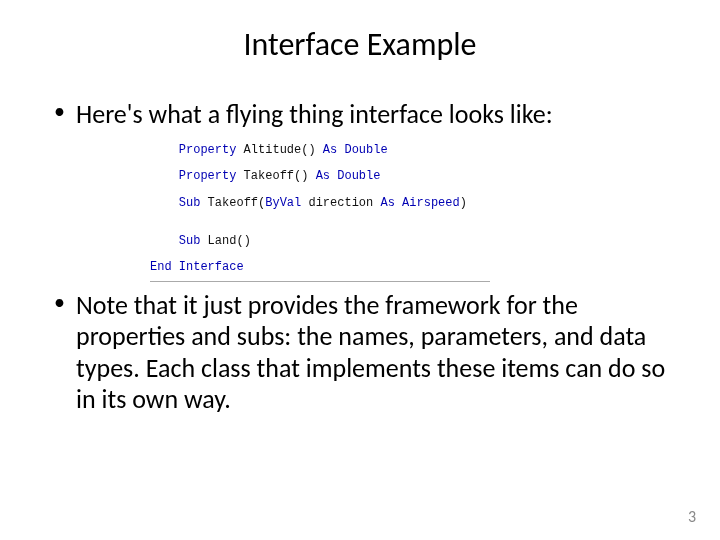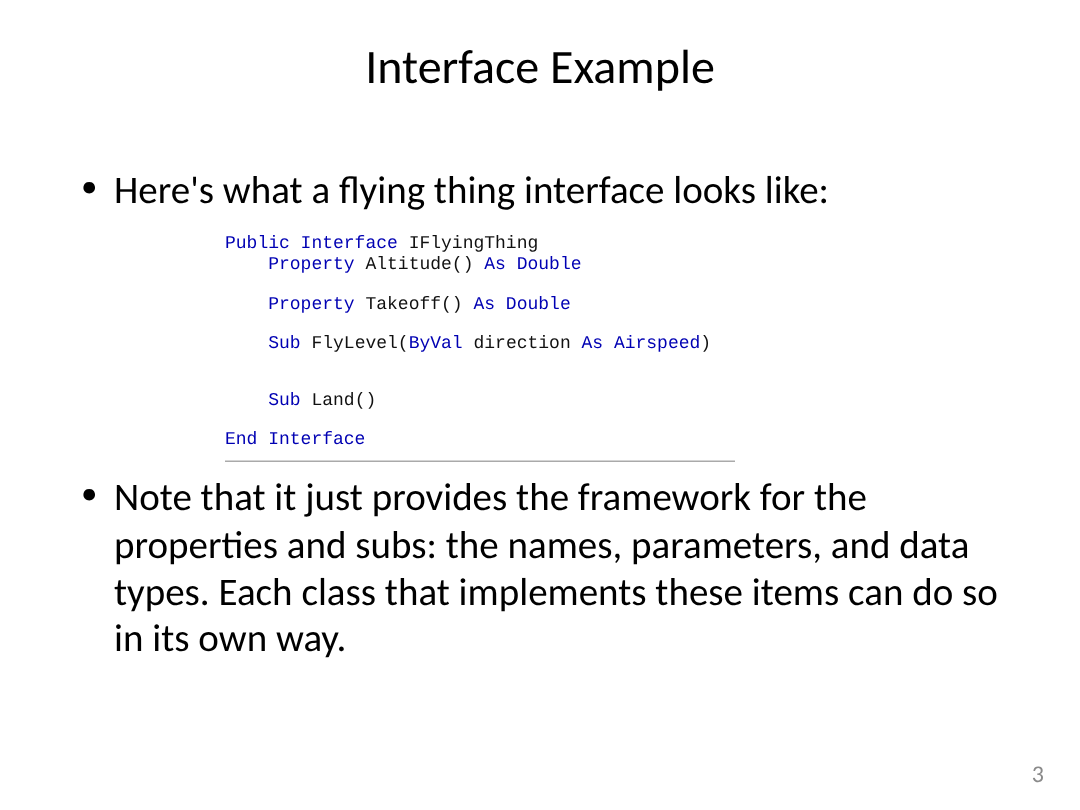--- a/index.html
+++ b/index.html
@@ -10,21 +10,21 @@
       font-family: Calibri, 'Segoe UI', Arial, sans-serif;
       color: #000;
       padding: 20px 50px 20px 50px;
       position: relative;
     }
     .title {
       font-size: 32px;
       font-weight: 400;
       text-align: center;
       margin-top: 5px;
-      margin-bottom: 47px;
+      margin-bottom: 35px;
     }
     .bullets {
       list-style: none;
       font-size: 26px;
       line-height: 1.2;
     }
     .bullets > li {
       position: relative;
       padding-left: 26px;
       margin-bottom: 14px;
@@ -60,26 +60,25 @@
 </head>
 <body>
 
 <h1 class="title">Interface Example</h1>
 
 <ul class="bullets">
   <li>Here's what a flying thing interface looks like:</li>
 </ul>
 
 <div class="code-block">
-  <div class="code-line"><span class="kw">Public Interface</span><span> IFlyingThing</span></div>
   <div class="code-line"><span class="kw">    Property</span><span> Altitude() </span><span class="kw">As Double</span></div>
   <div class="blank"></div>
   <div class="code-line"><span class="kw">    Property</span><span> Takeoff() </span><span class="kw">As Double</span></div>
   <div class="blank"></div>
-  <div class="code-line"><span class="kw">    Sub</span><span> FlyLevel(</span><span class="kw">ByVal</span><span> direction </span><span class="kw">As Airspeed</span><span>)</span></div>
+  <div class="code-line"><span class="kw">    Sub</span><span> Takeoff(</span><span class="kw">ByVal</span><span> direction </span><span class="kw">As Airspeed</span><span>)</span></div>
   <div class="blank"></div>
   <div class="blank"></div>
   <div class="code-line"><span class="kw">    Sub</span><span> Land()</span></div>
   <div class="blank"></div>
   <div class="code-line"><span class="kw">End Interface</span></div>
 </div>
 
 <ul class="bullets">
   <li>Note that it just provides the framework for the properties and subs: the names, parameters, and data types. Each class that implements these items can do so in its own way.</li>
 </ul>

